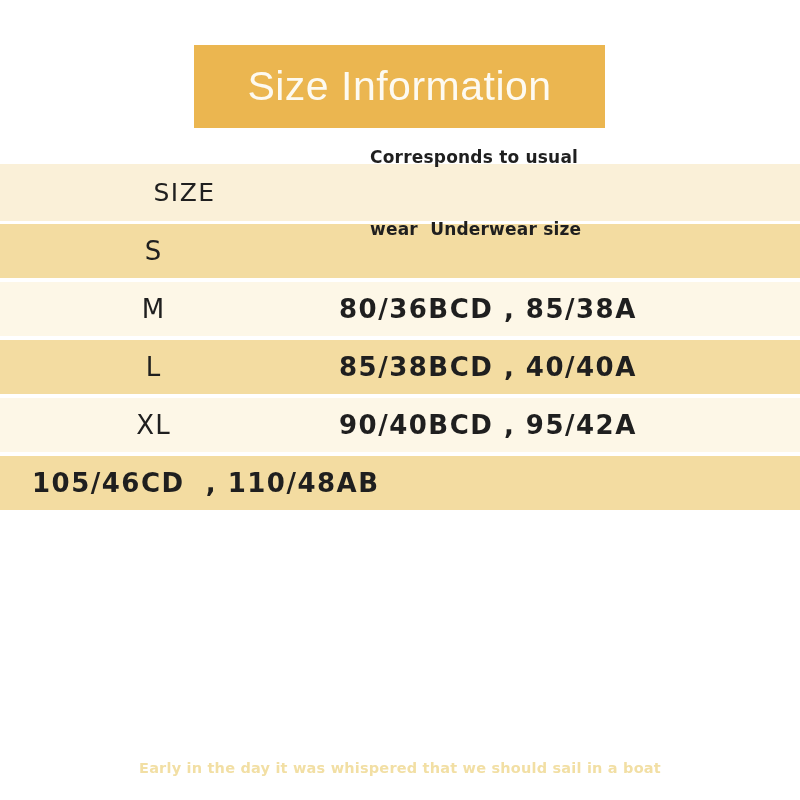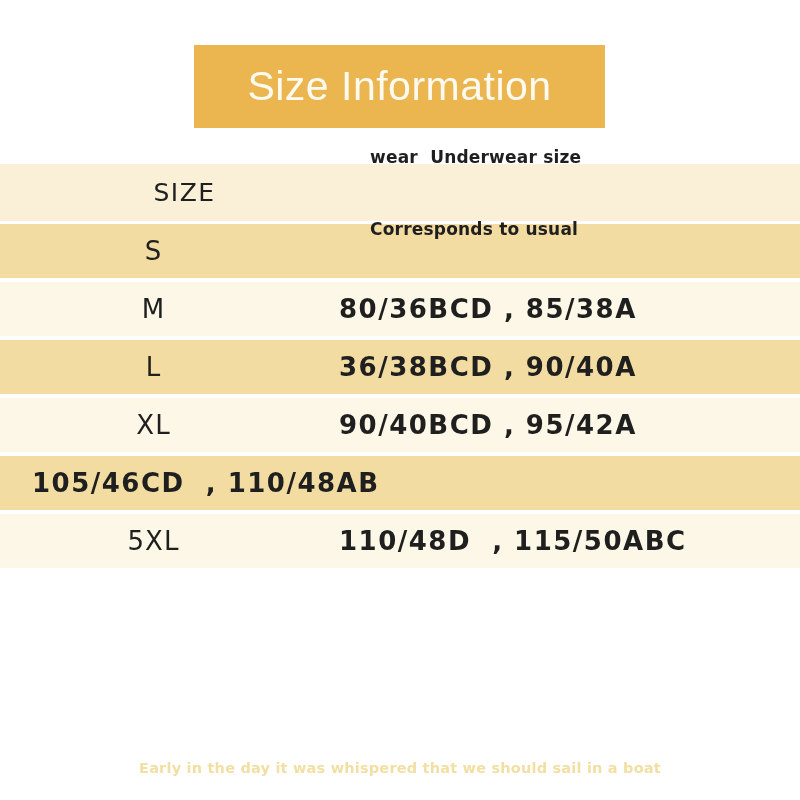--- a/index.html
+++ b/index.html
@@ -52,55 +52,51 @@
   <div class="banner">
     <div class="banner-title">Size Information</div>
   </div>
 
   <div class="size-table">
 
     <div class="trow header">
       <div class="cell-size head">SIZE</div>
       <div class="cell-val desc">
         <div class="desc-lines">
+          <div>Corresponds to usual</div>
           <div>wear  Underwear size</div>
-          <div>Corresponds to usual</div>
         </div>
       </div>
     </div>
 
     <div class="trow data dark">
       <div class="cell-size">S</div>
     </div>
 
     <div class="trow data light">
       <div class="cell-size">M</div>
       <div class="cell-val">80/36BCD , 85/38A</div>
     </div>
 
     <div class="trow data dark">
       <div class="cell-size">L</div>
-      <div class="cell-val">36/38BCD , 90/40A</div>
+      <div class="cell-val">85/38BCD , 40/40A</div>
     </div>
 
     <div class="trow data light">
       <div class="cell-size">XL</div>
       <div class="cell-val">90/40BCD , 95/42A</div>
     </div>
 
 
 
     <div class="trow data dark">
       <div class="cell-val">105/46CD  , 110/48AB</div>
     </div>
 
-    <div class="trow data light">
-      <div class="cell-size">5XL</div>
-      <div class="cell-val">110/48D  , 115/50ABC</div>
-    </div>
 
   </div>
 
   <div class="poem">
     <div>Early in the day it was whispered that we should sail in a boat</div>
     
     
     
   </div>
 

